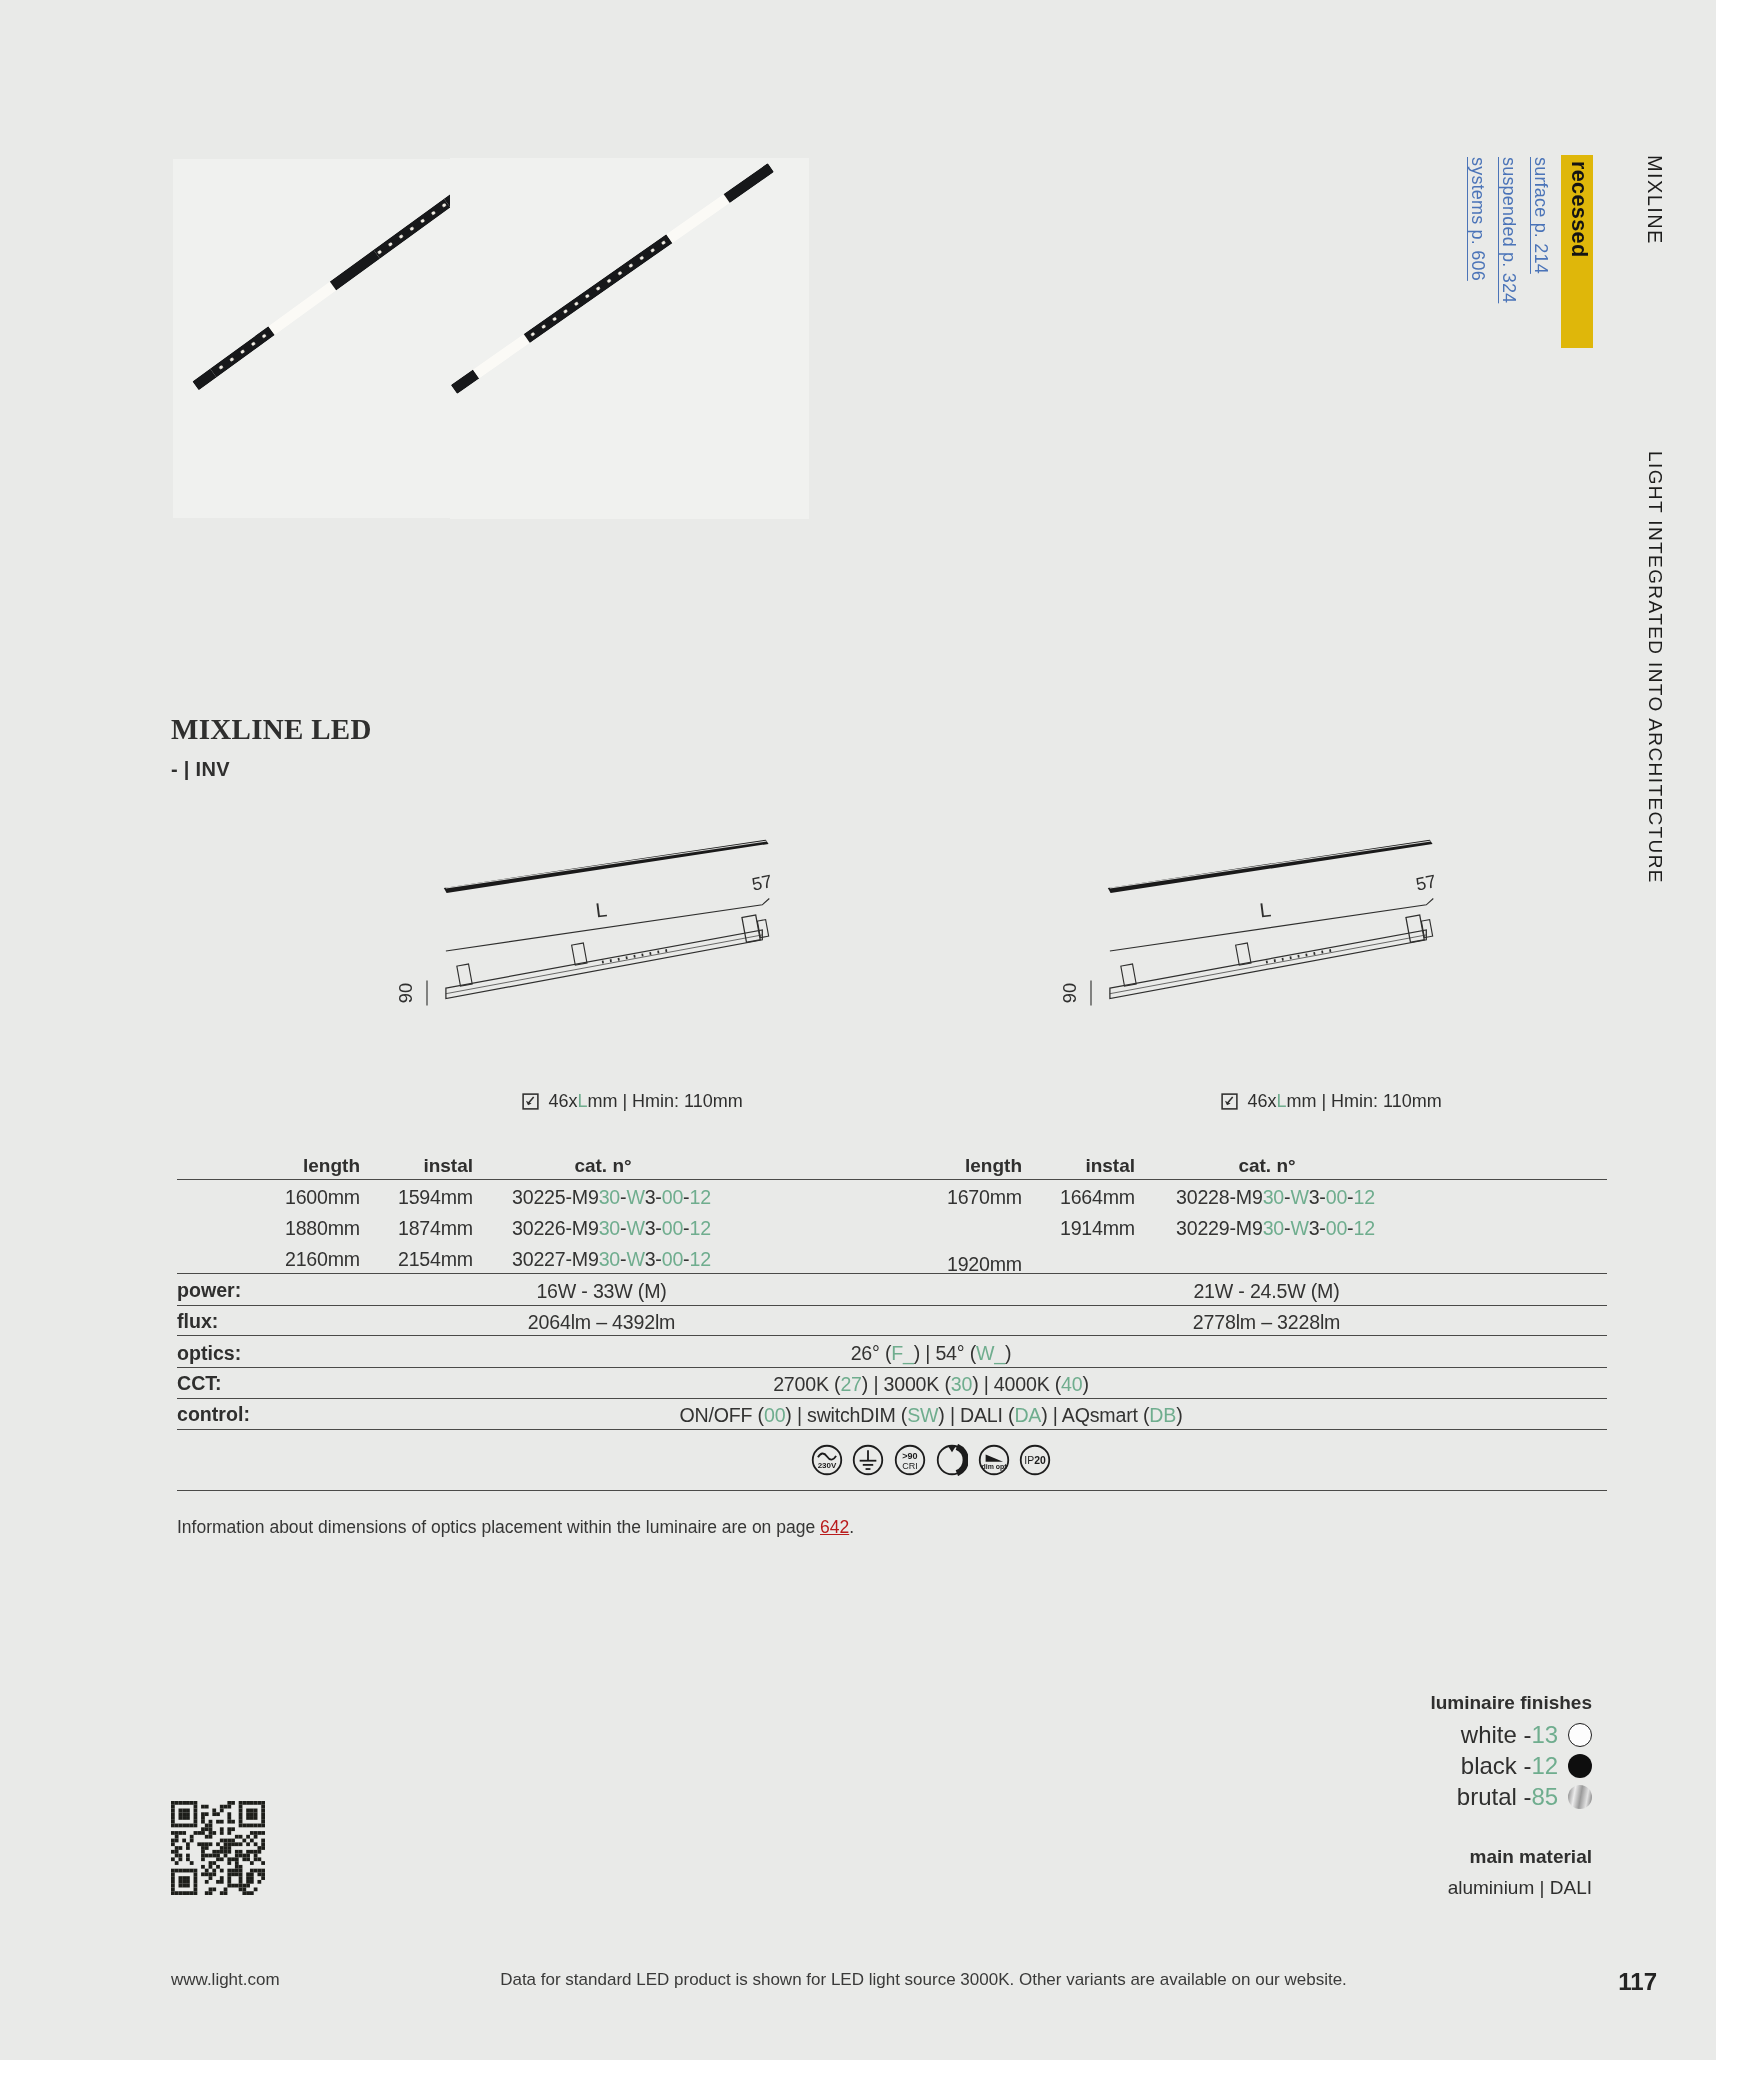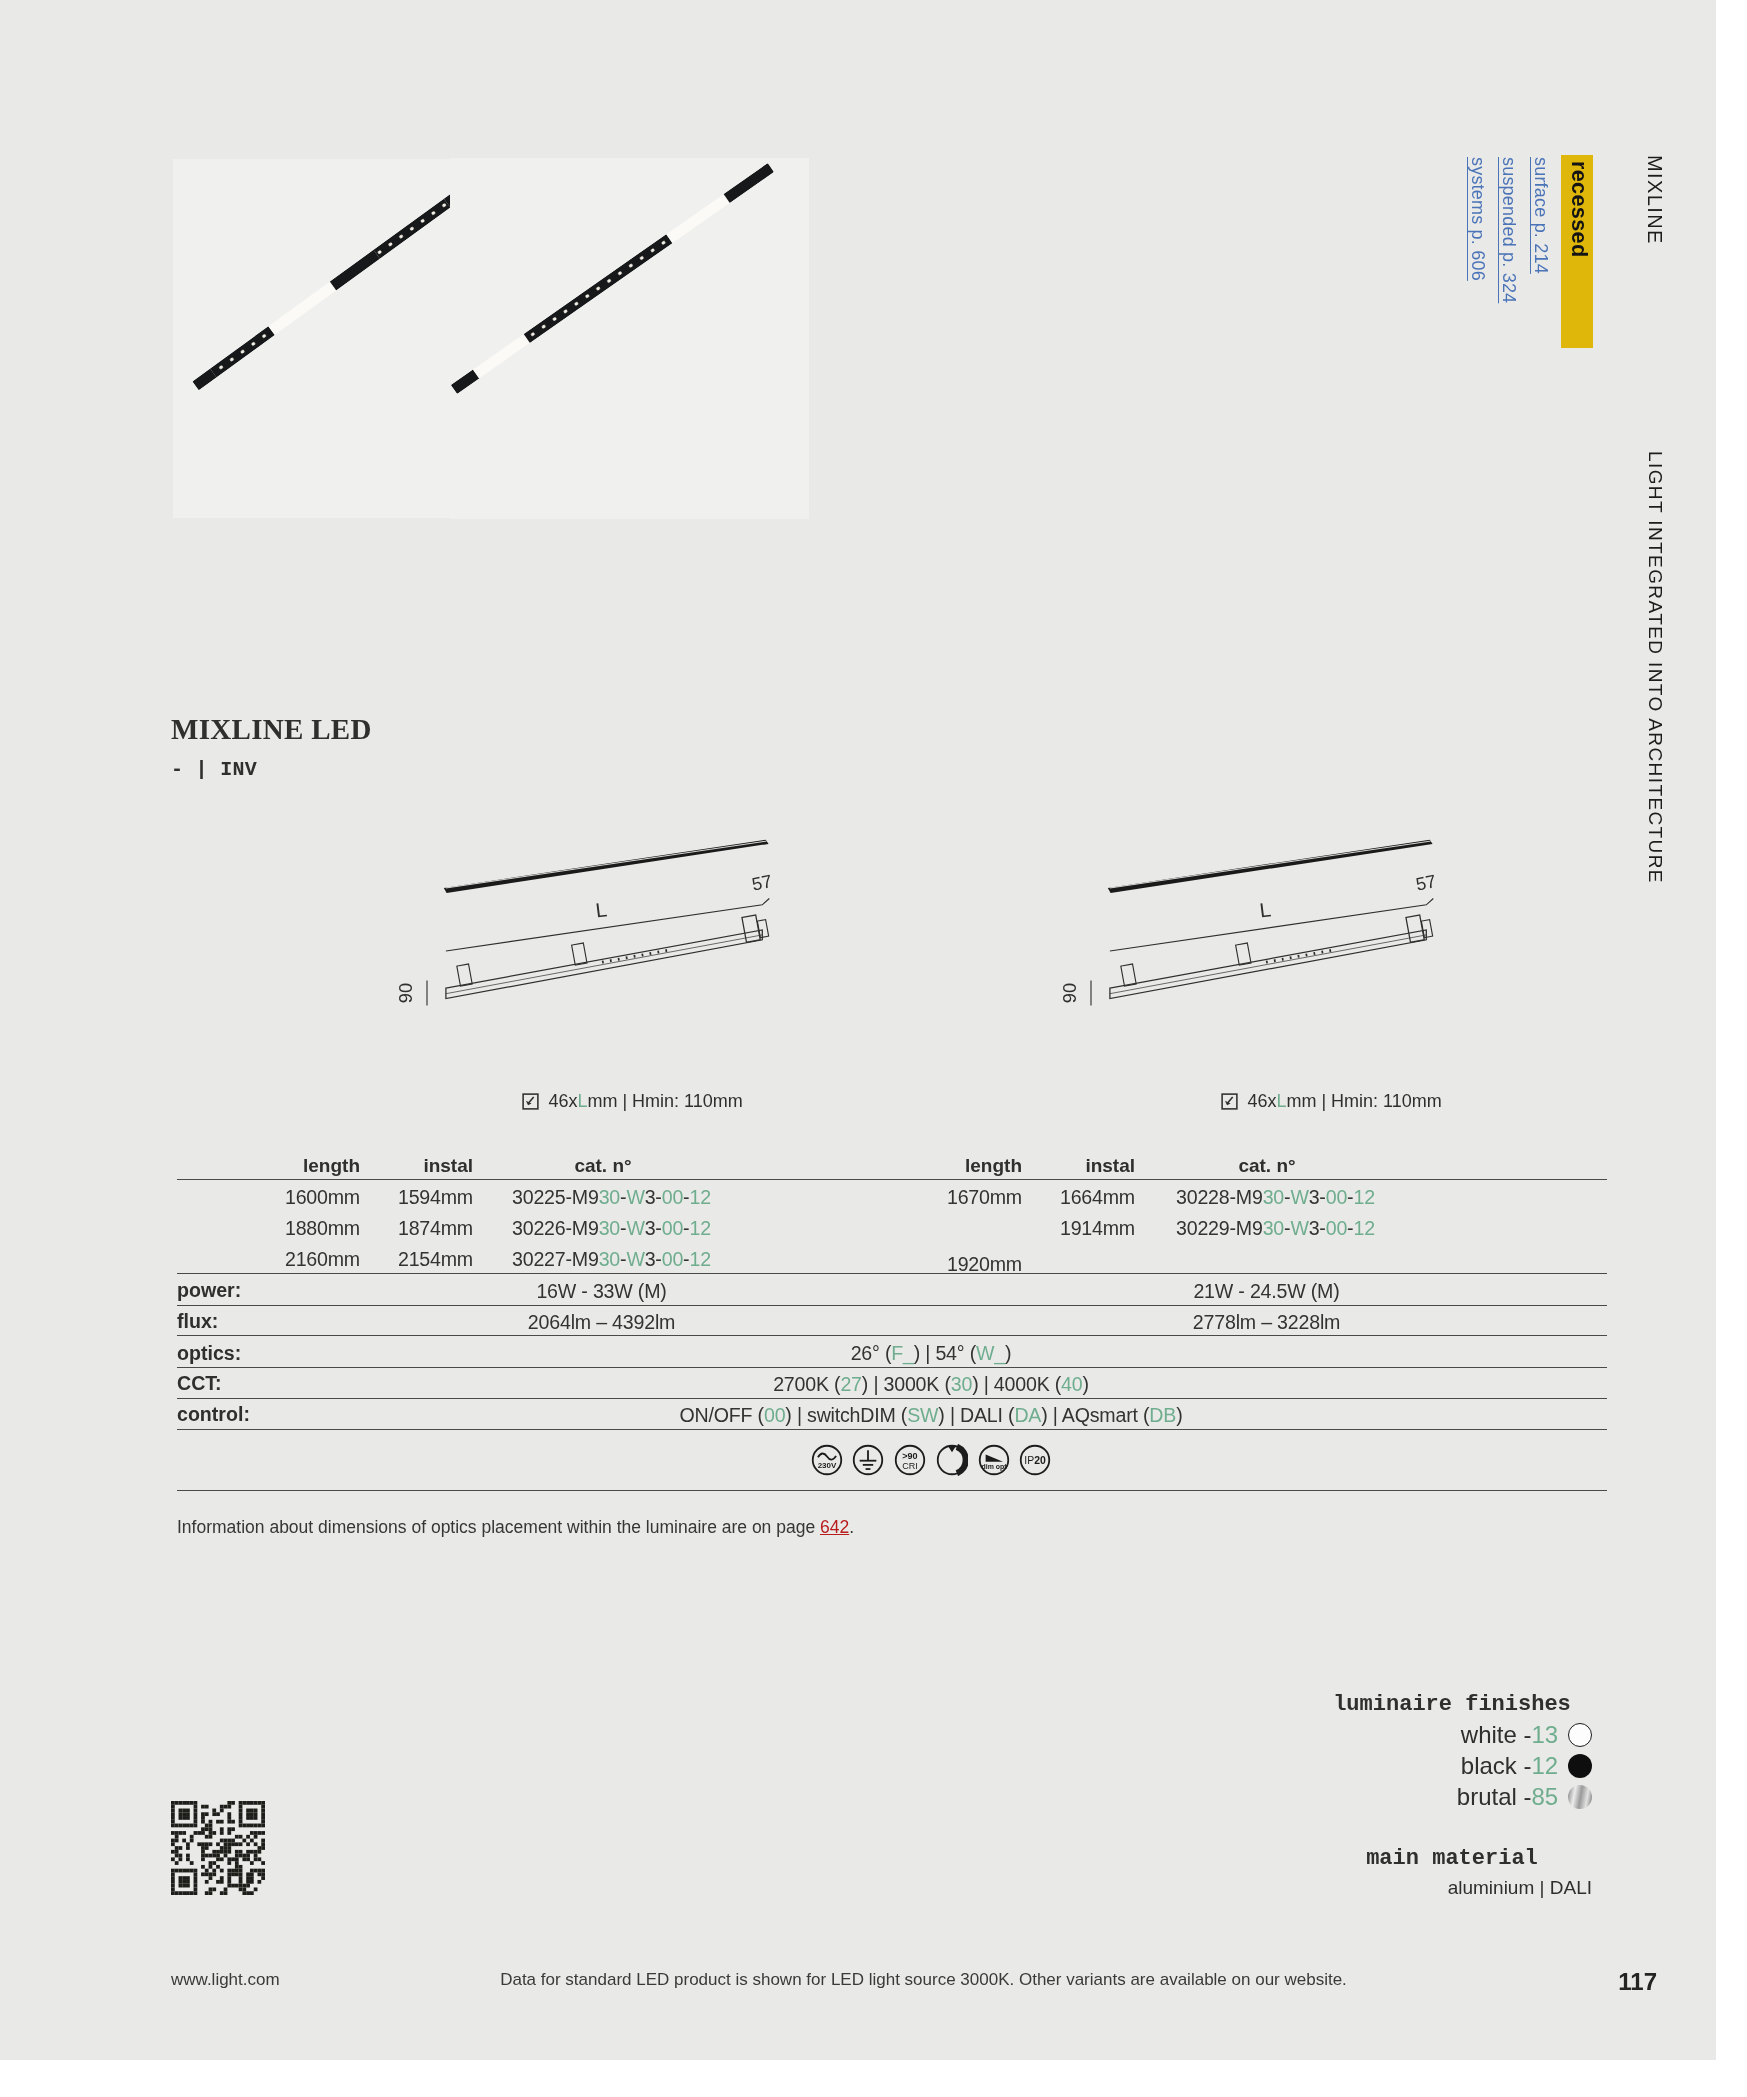--- a/index.html
+++ b/index.html
@@ -49,21 +49,21 @@
   .center{text-align:center;}
   .rowlabel{font-weight:700;font-size:19.6px;}
   .seg span:nth-child(even){color:#6fad8e;}
   .linkseg span:nth-child(2){color:#b91c1c;text-decoration:underline;cursor:pointer;}
 
   
   .icon-row{display:flex;justify-content:center;gap:9.8px;}
   .cicon{width:32px;height:32px;}
 
   
-  .fin-head{font-weight:700;font-size:22px;text-align:center;font-family:Liberation Mono, monospace;}
+  .fin-head{font-weight:700;font-size:19px;text-align:right;}
   .fin-row{display:flex;justify-content:flex-end;align-items:center;gap:9.8px;
            font-size:24px;height:31px;}
   .swatch{width:24px;height:24px;border-radius:50%;box-sizing:border-box;}
   .sw-white{background:#fdfdfd;border:1.7px solid #1c1c1c;}
   .sw-black{background:#0e0e0e;}
   .sw-brutal{background:linear-gradient(100deg,#7e7e7e 0%,#ececec 28%,#9a9a9a 52%,#e2e2e2 76%,#707070 100%);}
 
   .material-val{font-size:19px;text-align:right;}
   .info{font-size:17.5px;color:#363635;}
   .footer{font-size:17px;color:#3a3a39;}
@@ -102,21 +102,21 @@
   <div class="abs vert family" style="left:1643px;top:155px;">MIXLINE</div>
   <div class="abs tab" style="left:1561px;top:155px;">
     <span>recessed</span>
   </div>
   <div class="abs side-link" style="left:1530px;top:157px;">surface p. 214</div>
   <div class="abs side-link" style="left:1498px;top:157px;">suspended p. 324</div>
   <div class="abs side-link" style="left:1467px;top:157px;">systems p. 606</div>
   <div class="abs vert section-vert" style="left:1644px;top:451px;">LIGHT INTEGRATED INTO ARCHITECTURE</div>
 
   <div class="abs title" style="left:171px;top:713px;">MIXLINE LED</div>
-  <div class="abs variant" style="left:171px;top:758px;font-family:Liberation Mono, monospace;">- | INV</div>
+  <div class="abs variant" style="left:171px;top:758px;">- | INV</div>
 
   <svg class="abs draw" style="left:392px;top:818px;" viewBox="0 0 560 320">
     <polygon points="74,100 534,31 538,37 78,107" fill="#1a1a1a"></polygon>
     <line x1="77" y1="100" x2="535" y2="33" stroke="#e9eae8" stroke-width="1.3"></line>
     <text x="516" y="104" font-size="26" transform="rotate(-11 516 104)">57</text>
     <polyline points="77,190 529,124 539,115" fill="none" stroke="#2f2f2e" stroke-width="1.6"></polyline>
     <text x="292" y="142" font-size="29" transform="rotate(-7 292 142)">L</text>
     <polygon points="77,243 529,160 529,174 77,258" fill="none" stroke="#2f2f2e" stroke-width="1.8"></polygon>
     <line x1="77" y1="251" x2="529" y2="167" stroke="#2f2f2e" stroke-width="1"></line>
     <line x1="300" y1="206" x2="400" y2="188" stroke="#2f2f2e" stroke-width="4" stroke-dasharray="2.5 9"></line>

